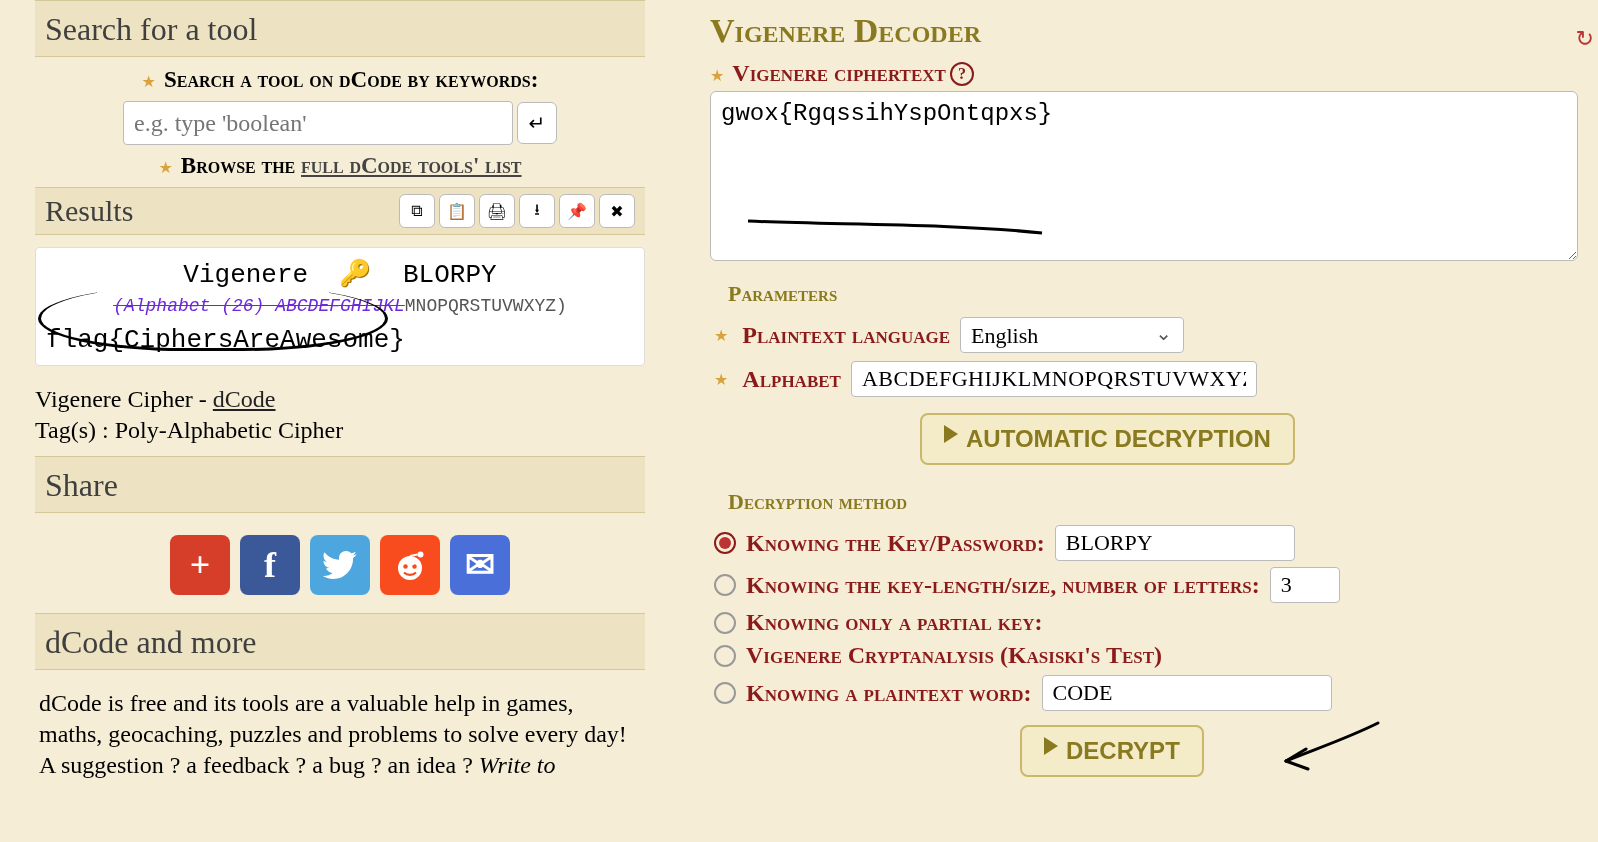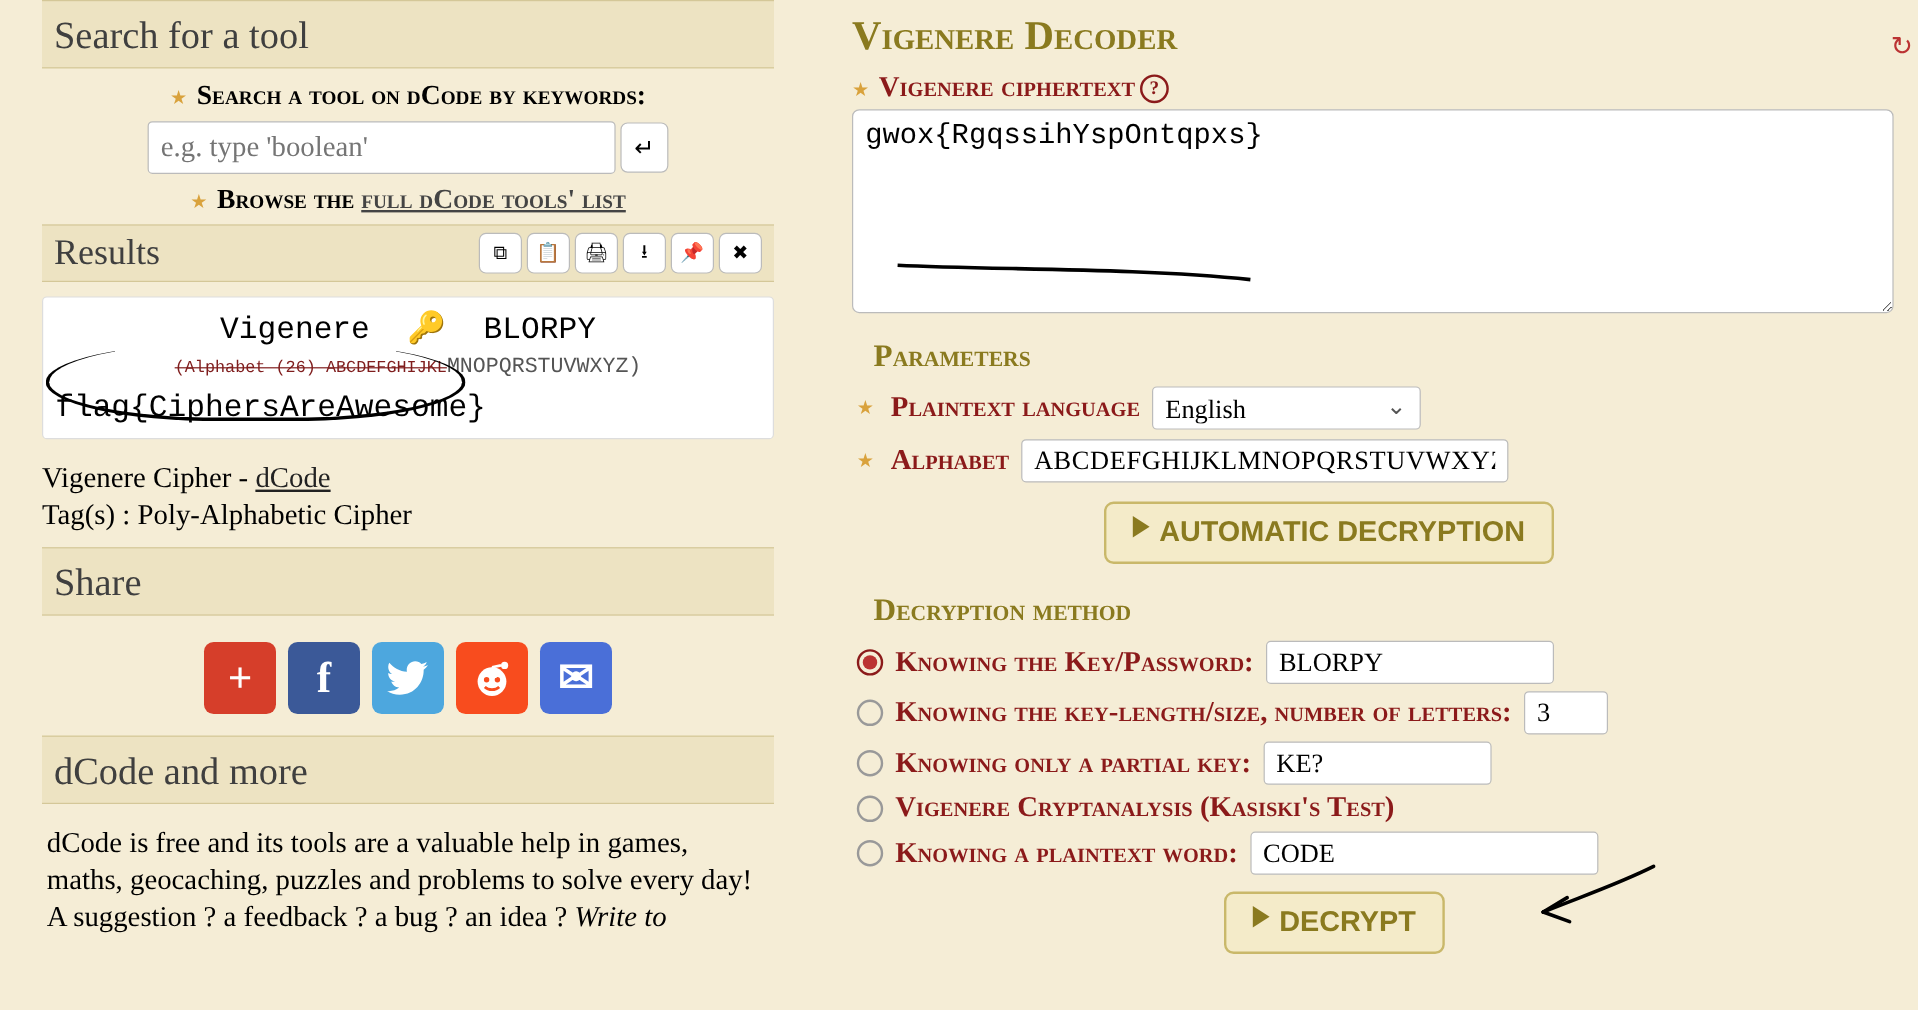--- a/index.html
+++ b/index.html
@@ -98,21 +98,21 @@
   background: #fff;
   border: 1px solid #ddd;
   border-radius: 4px;
   padding: 10px;
   margin-top: 12px;
   text-align: center;
   font-size: 24px;
   position: relative;
 }
 .result-header { font-family: 'Courier New', monospace; font-size: 26px; }
-.alphabet-line { font-family: 'Courier New', monospace; font-size: 14px; color: #7f1d1d; text-decoration: line-through; margin-top: 2px; }
+.alphabet-line { font-family: 'Courier New', monospace; font-size: 18px; color: #6d28d9; text-decoration: line-through; margin-top: 2px; font-style: italic; }
 .flag-text {
   font-family: 'Courier New', monospace;
   font-size: 26px;
   text-align: left;
   margin-top: 8px;
 }
 .circle-annotation {
   position: absolute;
   border: 3px solid #000;
   border-radius: 50% / 60%;
@@ -200,21 +200,21 @@
   position: absolute;
   left: 36px;
   top: 130px;
   width: 300px;
   height: 14px;
   pointer-events: none;
 }
 .underline-annotation svg path { stroke: #000; stroke-width: 3; fill: none; }
 .subheader {
   font-variant: small-caps;
-  font-size: 26px;
+  font-size: 22px;
   color: #8a7a1f;
   font-weight: bold;
   margin: 16px 0 10px 18px;
 }
 .param-row {
   display: flex;
   align-items: center;
   gap: 10px;
   margin: 8px 0 8px 4px;
 }
@@ -432,21 +432,20 @@
 
   <div class="radio-row">
     <span class="radio empty"></span>
     <span class="field-label">Knowing the key-length/size, number of letters:</span>
     <input class="text-input tiny-input" value="3" style="">
   </div>
 
   <div class="radio-row">
     <span class="radio empty"></span>
     <span class="field-label">Knowing only a partial key:</span>
-    <input class="text-input medium-input" value="KE?" style="">
   </div>
 
   <div class="radio-row">
     <span class="radio empty"></span>
     <span class="field-label">Vigenere Cryptanalysis (Kasiski's Test)</span>
   </div>
 
   <div class="radio-row">
     <span class="radio empty"></span>
     <span class="field-label">Knowing a plaintext word:</span>

